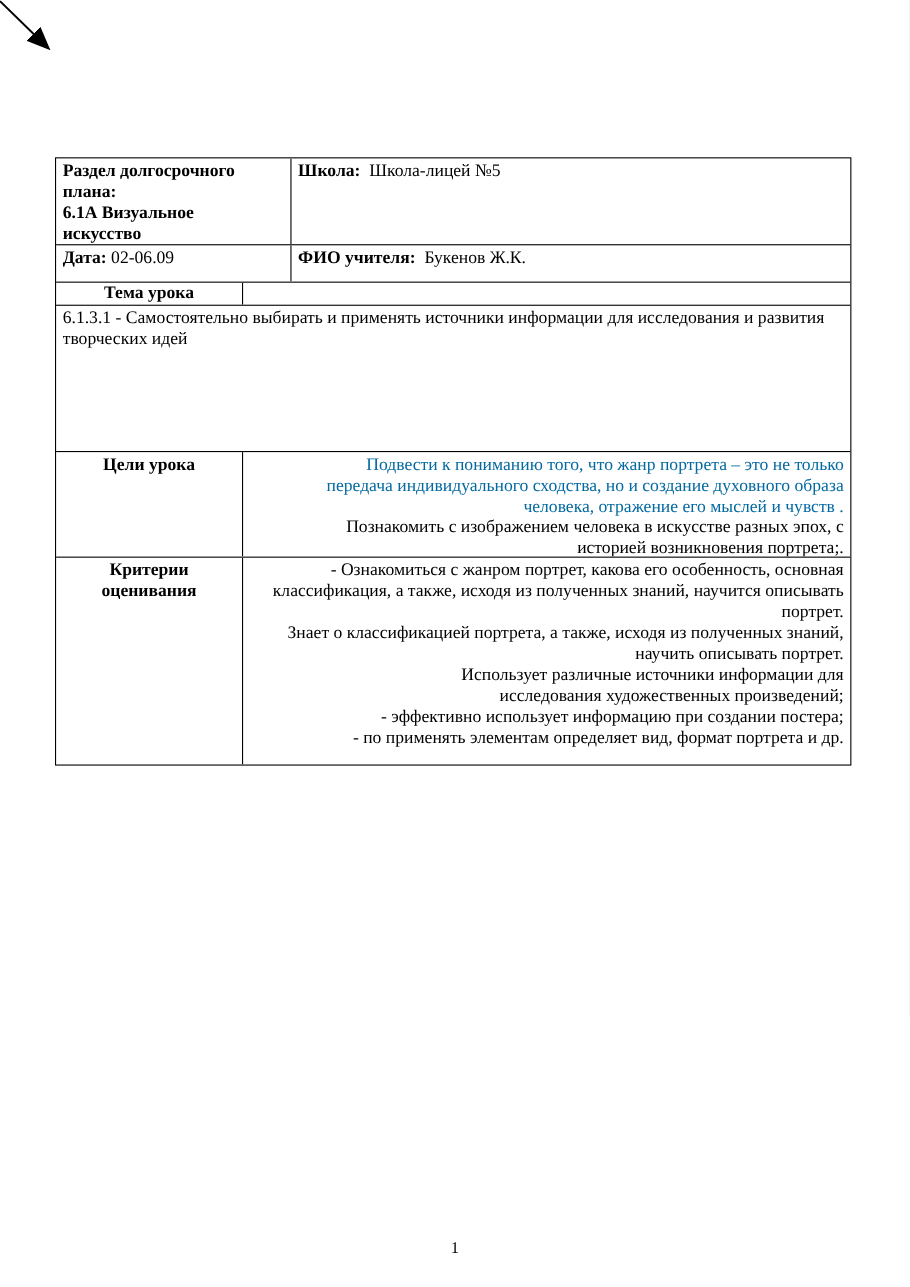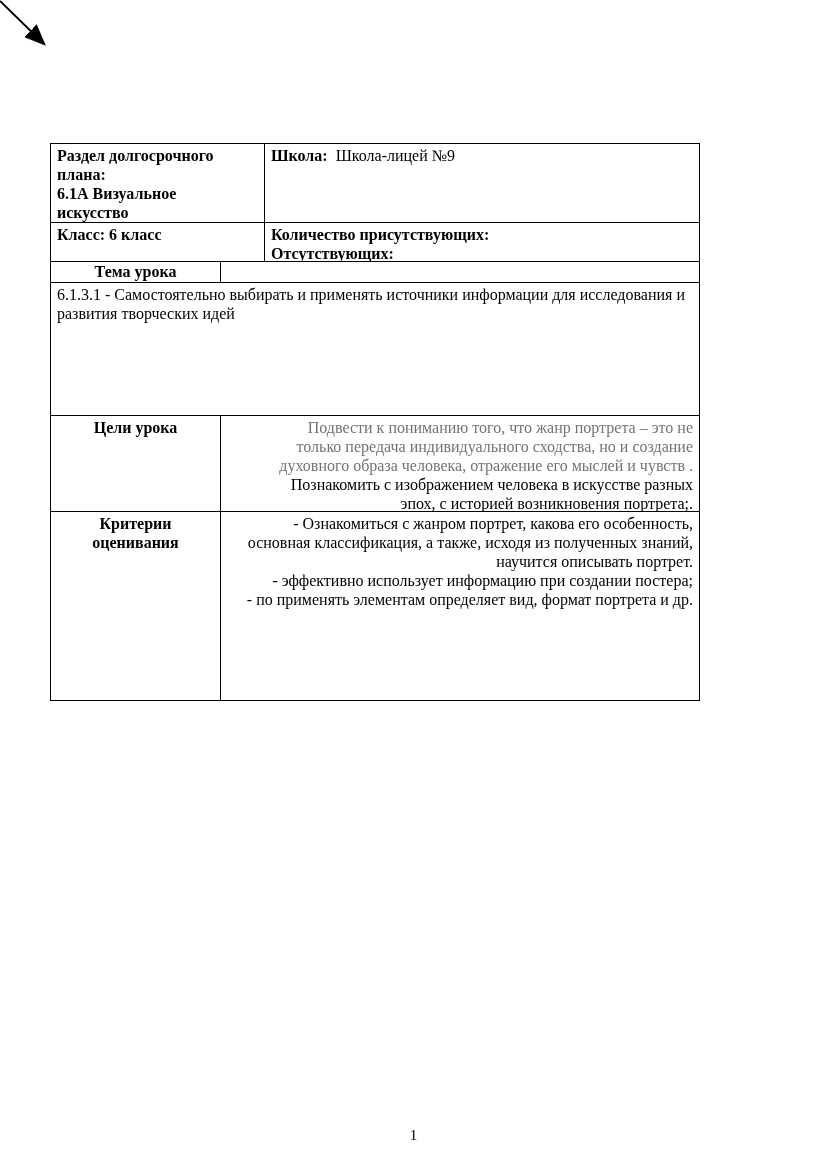--- a/index.html
+++ b/index.html
@@ -17,21 +17,21 @@
     position: absolute;
     left: 0;
     top: 0;
     width: 64px;
     height: 64px;
   }
   .tbl {
     position: absolute;
     left: 50px;
     top: 143px;
-    width: 650px;
+    width: 724px;
     border: 1.5px solid #000;
     box-sizing: border-box;
   }
   .row {
     display: flex;
     box-sizing: border-box;
     border-top: 1.5px solid #000;
     overflow: hidden;
   }
   .row.first { border-top: none; }
@@ -41,21 +41,21 @@
     font-size: 16px;
     line-height: 19px;
     overflow: hidden;
   }
   .c1w { flex: 0 0 214px; border-right: 1.5px solid #000; }
   .c1n { flex: 0 0 170px; border-right: 1.5px solid #000; text-align: center; }
   .c2 { flex: 1 1 auto; }
   .b { font-weight: bold; }
   .pl { white-space: pre-line; }
   .just { text-align: justify; }
-  .gray { color: #737373; }
+  .gray { color: #0369a1; }
   .center { text-align: center; }
   .kv-gap { display: inline-block; width: 8px; }
   .h-r1 { height: 77.5px; }
   .h-r2 { height: 34px; }
   .h-r3 { height: 39px; }
   .h-r4 { height: 21px; }
   .h-r5 { height: 133px; }
   .h-r6 { height: 96px; gap: 44px; }
   .h-r7 { height: 189px; }
   .h-r4 .c { padding-top: 0; padding-bottom: 0; }
@@ -86,30 +86,33 @@
       <line x1="0" y1="1" x2="42" y2="42" stroke="#000" stroke-width="1.8" marker-end="url(#ah)"></line>
     </svg>
   </div>
 
   <div class="tbl">
 
     <div class="row first h-r1">
       <div class="c c1w b pl cell-section">Раздел долгосрочного плана:
 6.1А Визуальное искусство</div>
       <div class="c c2">
-        <span class="b">Школа:</span><span class="kv-gap"></span><span>Школа-лицей №9</span>
+        <span class="b">Школа:</span><span class="kv-gap"></span><span>Школа-лицей №5</span>
       </div>
     </div>
 
+    <div class="row h-r2">
+      <div class="c c1w">
+        <span class="b">Дата:</span> <span>02-06.09</span>
+      </div>
+      <div class="c c2">
+        <span class="b">ФИО учителя:</span><span class="kv-gap"></span><span>Букенов Ж.К.</span>
+      </div>
+    </div>
 
-    <div class="row h-r3">
-      <div class="c c1w b">Класс: 6 класс</div>
-      <div class="c c2 b pl">Количество присутствующих:
-Отсутствующих:</div>
-    </div>
 
     <div class="row h-r4">
       <div class="c c1n b">Тема урока</div>
     </div>
 
     <div class="row h-r5">
       <div class="c c2">6.1.3.1 - Самостоятельно выбирать и применять источники информации для исследования и развития творческих идей</div>
     </div>
 
     <div class="row h-r6">
@@ -117,20 +120,23 @@
       <div class="c c2">
         <p class="cellp gray just">Подвести к пониманию того, что жанр портрета – это не только передача индивидуального сходства, но и создание духовного образа человека, отражение его мыслей и чувств .</p>
         <p class="cellp">Познакомить с изображением человека в искусстве разных эпох, с историей возникновения портрета;.</p>
       </div>
     </div>
 
     <div class="row h-r7">
       <div class="c c1n b">Критерии оценивания</div>
       <div class="c c2">
         <p class="cellp just">- Ознакомиться  с жанром портрет, какова его особенность, основная классификация, а также, исходя из полученных знаний, научится  описывать  портрет.</p>
+        <p class="cellp just">Знает о классификацией портрета, а  также,  исходя  из полученных знаний,  научить описывать портрет.</p>
+        <p class="cellp pl">Использует различные источники информации для
+исследования  художественных произведений;</p>
         <p class="cellp">- эффективно использует информацию при создании постера;</p>
         <p class="cellp">- по применять элементам определяет вид, формат портрета и др.</p>
       </div>
     </div>
 
   </div>
 
   <div class="page-number">1</div>
 
 </div>

